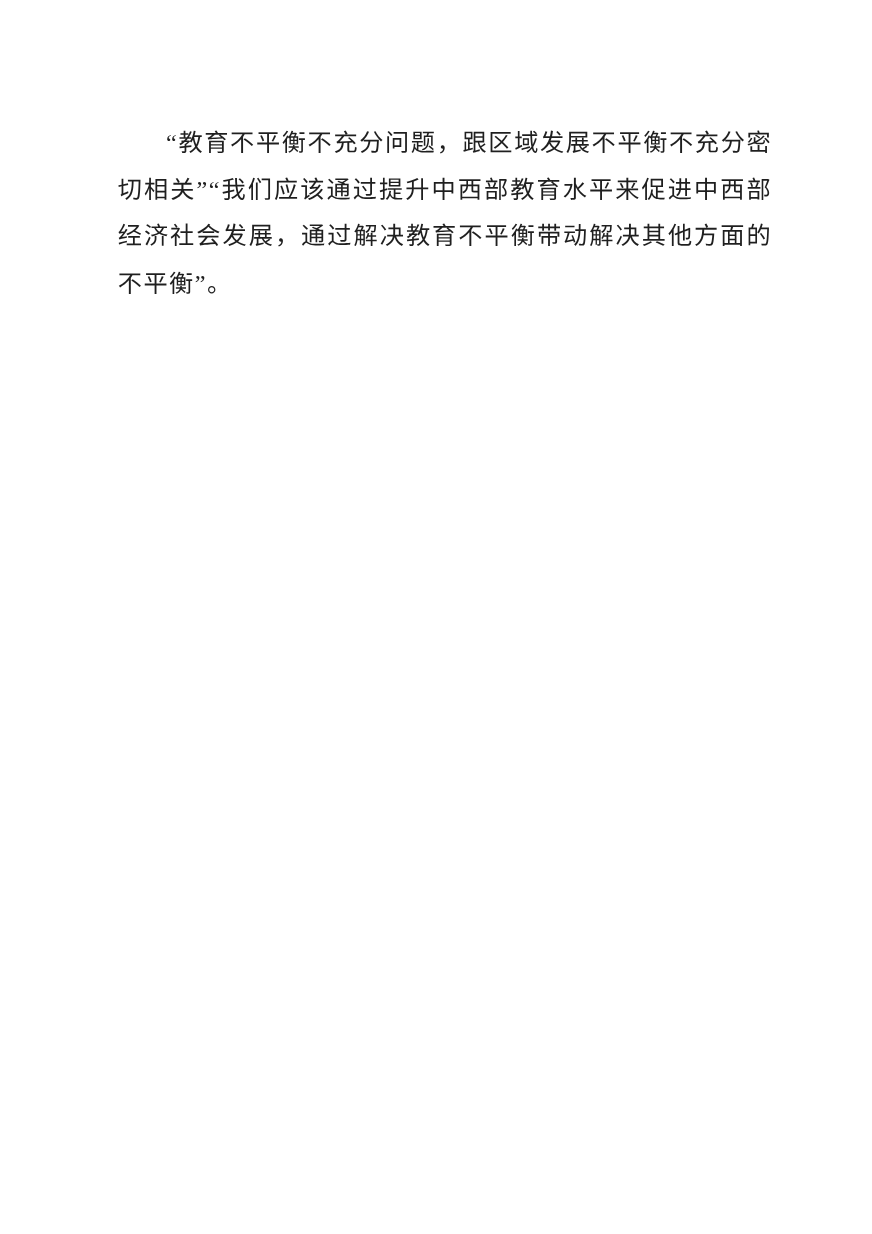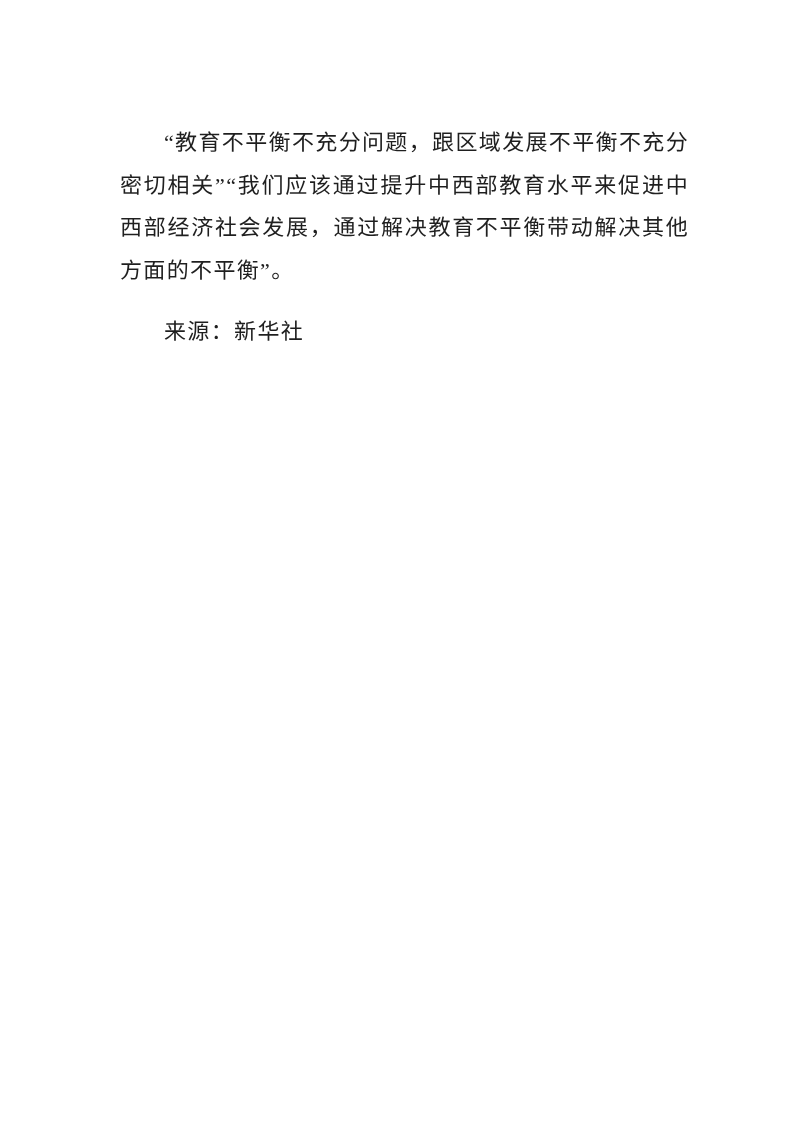--- a/index.html
+++ b/index.html
@@ -28,24 +28,23 @@
   .para {
     font-size: 22px;
     line-height: 42.7px;
     letter-spacing: 1.35px;
     color: #1f1f1f;
     text-indent: 2em;
     text-align: justify;
     text-justify: inter-character;
     word-break: break-all;
     overflow-wrap: break-word;
-    margin: 18px;
+    margin: 5px;
   }
 </style>
 </head>
 <body>
 
 <div class="page">
   <div class="body-text">
     <p class="para">“教育不平衡不充分问题，跟区域发展不平衡不充分密切相关”“我们应该通过提升中西部教育水平来促进中西部经济社会发展，通过解决教育不平衡带动解决其他方面的不平衡”。</p>
-    <p class="para">来源：新华社</p>
   </div>
 </div>
 
 </body></html>

